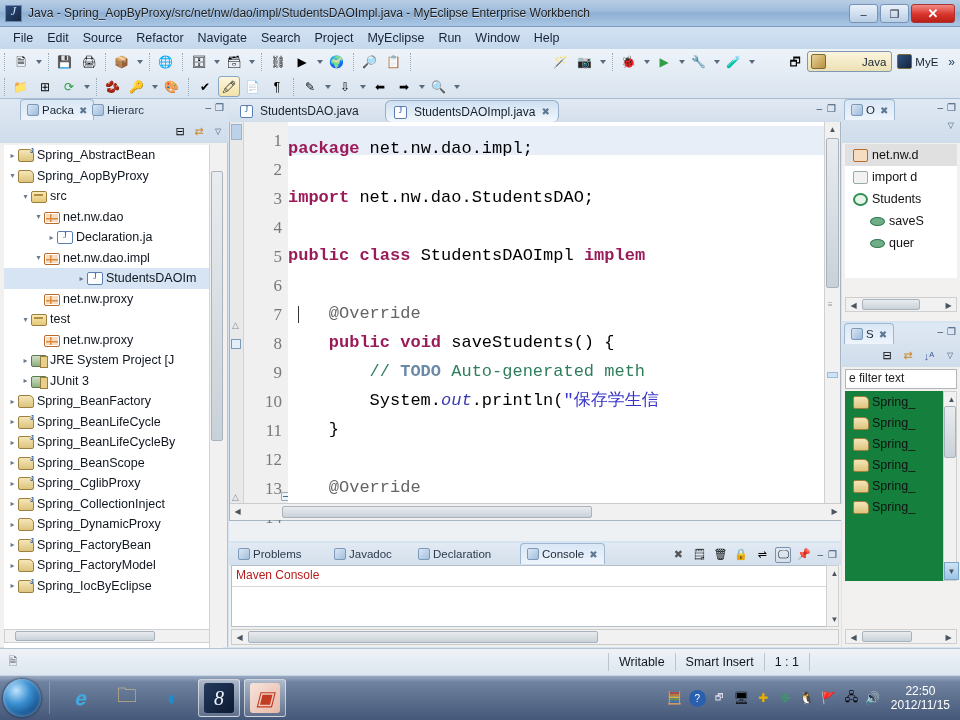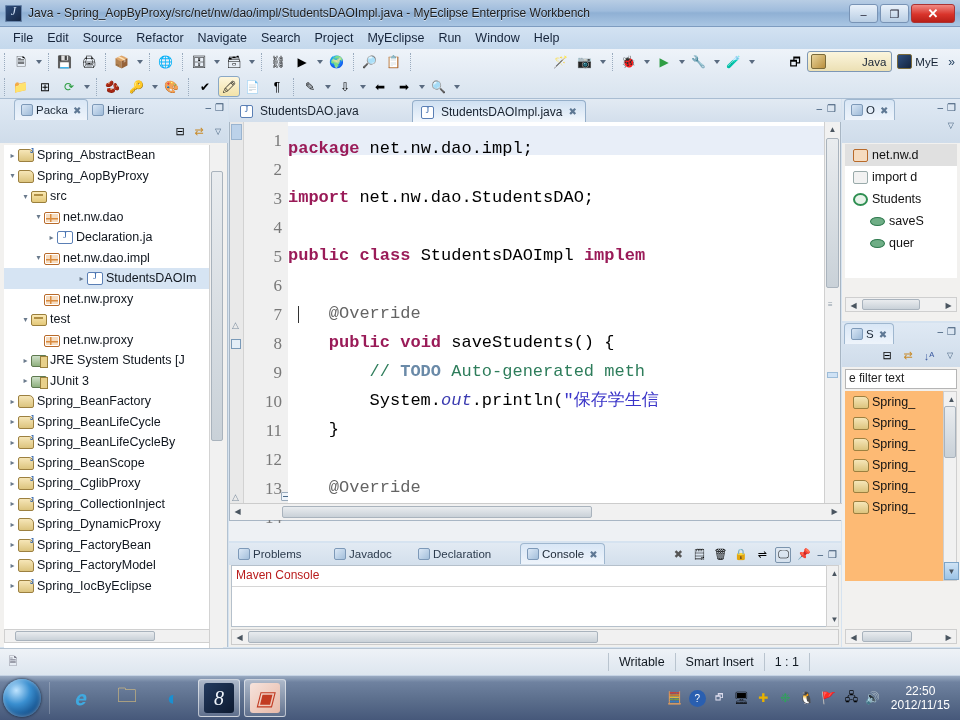--- a/index.html
+++ b/index.html
@@ -193,21 +193,21 @@
   .oi-pkg { background:#f6dcc0; border:1px solid #b86a2a; border-radius:2px; }
   .oi-imp { background:#f2f2f2; border:1px solid #9aa; border-radius:2px; }
   .oi-cls { border-radius:50%; background:#e8f3ea; border:2px solid #2f8f52; }
   .oi-mth { width:9px; height:9px; margin-left:7px; border-radius:50%; background:#6fae86; border:1px solid #2f7a4e; }
 
   
   #srv { left: 842px; top: 323px; width: 118px; height: 324px; background:#f2f1ef; }
   #srv .hdr { position:absolute; left:0; top:0; width:118px; height:44px; background: linear-gradient(180deg,#dfe9f4,#cfdcea); }
   .filterbox { position:absolute; left:3px; top:46px; width:112px; height:20px; background:#fff; border:1px solid #b5b5b5;
     font-size:12px; color:#222; padding:1px 3px; overflow:hidden; white-space:nowrap; }
-  .srvbox { position:absolute; left:3px; top:68px; width:112px; height:190px; background:#fdba74; overflow:hidden; }
+  .srvbox { position:absolute; left:3px; top:68px; width:112px; height:190px; background:#15803d; overflow:hidden; }
   .srow { display:flex; align-items:center; height:21px; font-size:12.5px; color:#111; white-space:nowrap; }
 
   
   #console { left:229px; top:543px; width:612px; height:104px; background:#f0f0ee; }
   .cs-tabbar { position:absolute; left:0; top:0; width:612px; height:22px; background: linear-gradient(180deg,#e2eaf3,#d3dfec); }
   .cs-body { position:absolute; left:2px; top:22px; width:608px; height:62px; background:#fff; border:1px solid #b5c0cb; }
   .cs-text { position:absolute; left:4px; top:2px; font-size:12px; color:#b91c1c; }
   .cs-div { position:absolute; left:0; right:0; top:20px; border-top:1px solid #d6d6d6; }
   .cs-hsb { position:absolute; left:2px; bottom:2px; width:608px; height:16px; background:#f1f1f1; border:1px solid #ccc; }
 
@@ -415,21 +415,21 @@
       <div class="tbtn">
           <span class="gl">🔍</span>
         </div>
       <div class="tarrow"></div>
     </div>
   </div>
 
   <div class="panel" id="pkg">
     <div class="hdr">
       <div class="vtabbar" id="pkg-tabs">
-          <div class="vtab active" style="left: 14px;">
+          <div class="vtab active" style="left: 20px;">
             <span class="sqicon" style="width: 12px; height: 12px; background: linear-gradient(135deg, rgb(216, 230, 245), rgb(157, 186, 216)); border: 1px solid rgb(125, 153, 184);"></span>
             <span>Packa</span>
             <span class="closex">✖</span>
           </div>
           <div class="vtab inactive" style="left: 86px;">
             <span class="sqicon" style="width: 12px; height: 12px; background: linear-gradient(135deg, rgb(216, 230, 245), rgb(157, 186, 216)); border: 1px solid rgb(125, 153, 184);"></span>
             <span>Hierarc</span>
           </div>
         </div>
       <div style="position:absolute;right:4px;top:3px;display:flex;gap:4px">
@@ -501,21 +501,21 @@
           <div class="trow2">
             <div style="width: 29px; flex: 0 0 auto;"></div>
             <div class="arrow "></div>
             <div class="ticon ic-pkg"></div>
             <span>net.nw.proxy</span>
           </div>
           <div class="trow2">
             <div style="width: 16px; flex: 0 0 auto;"></div>
             <div class="arrow closed"></div>
             <div class="ticon ic-lib"></div>
-            <span>JRE System Students [J</span>
+            <span>JRE System Project [J</span>
           </div>
           <div class="trow2">
             <div style="width: 16px; flex: 0 0 auto;"></div>
             <div class="arrow closed"></div>
             <div class="ticon ic-lib"></div>
             <span>JUnit 3</span>
           </div>
           <div class="trow2">
             <div style="width: 3px; flex: 0 0 auto;"></div>
             <div class="arrow closed"></div>
@@ -587,21 +587,21 @@
       <div class="sbthumb" style="left:10px;top:1px;width:140px;height:10px"></div>
     </div>
   </div>
 
   <div class="panel" id="editor">
     <div class="ed-tabbar" id="ed-tabs">
         <div class="edtab" style="left: 3px;">
           <span class="ticon ic-java" style="width: 13px; flex: 0 0 13px; height: 13px; position: relative;"></span>
           <span>StudentsDAO.java</span>
         </div>
-        <div class="edtab active" style="left: 183px;">
+        <div class="edtab active" style="left: 156px; border-radius: 6px;">
           <span class="ticon ic-java" style="width: 13px; flex: 0 0 13px; height: 13px; position: relative;"></span>
           <span>StudentsDAOImpl.java</span>
           <span class="closex">✖</span>
         </div>
       </div>
     <div style="position:absolute;right:5px;top:4px;display:flex;gap:5px">
       <span style="font-size:10px;color:#3a5573">–</span>
       <span style="font-size:10px;color:#3a5573">❐</span>
     </div>
     <div class="ed-body">

